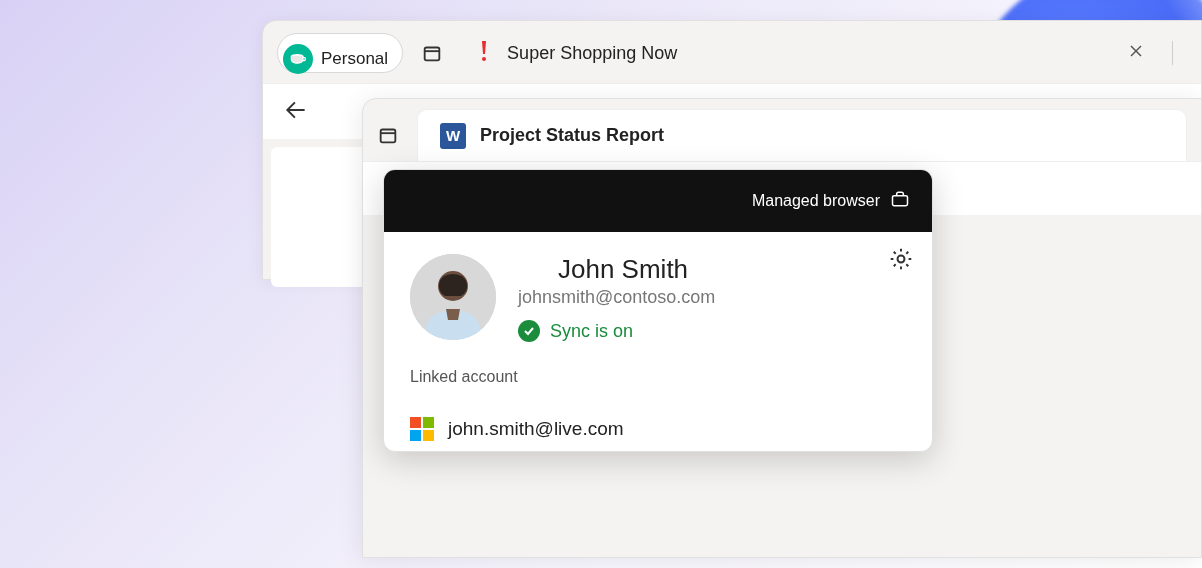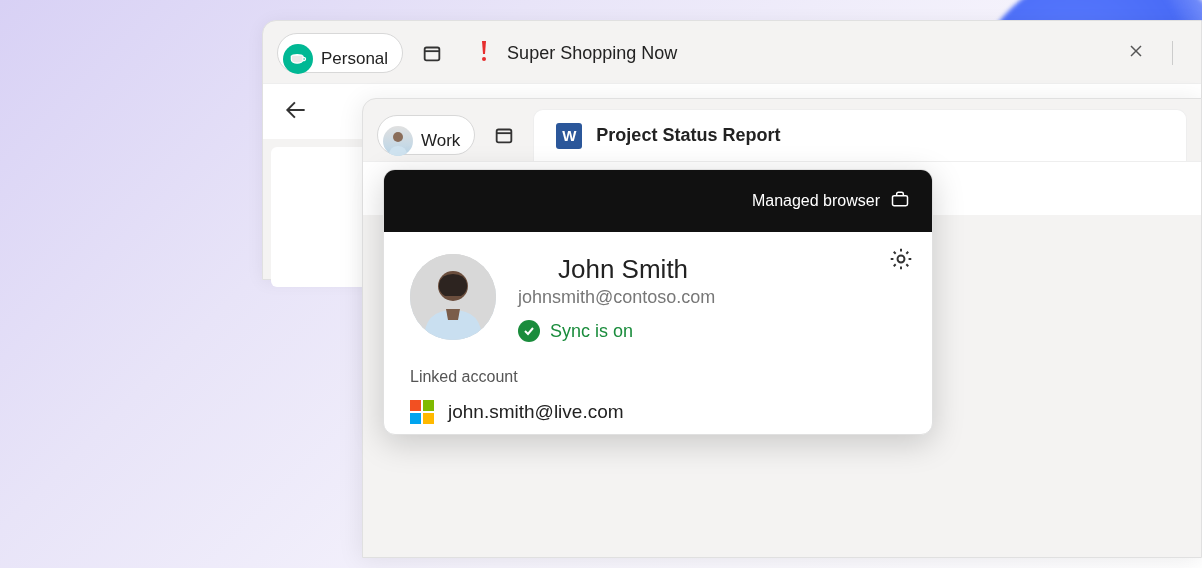--- a/index.html
+++ b/index.html
@@ -248,21 +248,21 @@
       background: #1a8c3c;
       border-radius: 50%;
       display: flex;
       align-items: center;
       justify-content: center;
     }
     
     .linked-label {
       font-size: 16px;
       color: #555;
-      margin-bottom: 14px;
+      margin-bottom: 31px;
     }
     
     .linked-row {
       display: flex;
       align-items: center;
       gap: 14px;
       font-size: 19px;
       color: #222;
     }
     
@@ -349,29 +349,20 @@
         <polyline points="11,5 4,12 11,19"></polyline>
       </svg>
     </span>
   </div>
 
   <div class="content-personal"></div>
 </div>
 
 <div class="window-work">
   <div class="tabbar-work">
-    <div class="profile-pill">
-      <div class="avatar small-user-avatar">
-        <svg width="30" height="30" viewBox="0 0 30 30">
-          <circle cx="15" cy="11" r="5" fill="#8a6d5a"></circle>
-          <path d="M6 30 Q6 20 15 20 Q24 20 24 30 Z" fill="#cfe3f0"></path>
-        </svg>
-      </div>
-      <span class="label">Work</span>
-    </div>
 
     <span class="tabs-icon">
       <svg width="22" height="22" viewBox="0 0 24 24" fill="none" stroke="#333" stroke-width="2">
         <rect x="4" y="6" width="16" height="14" rx="2"></rect>
         <line x1="4" y1="10" x2="20" y2="10"></line>
       </svg>
     </span>
 
     <div class="tab-active">
       <span class="word-icon">W</span>

